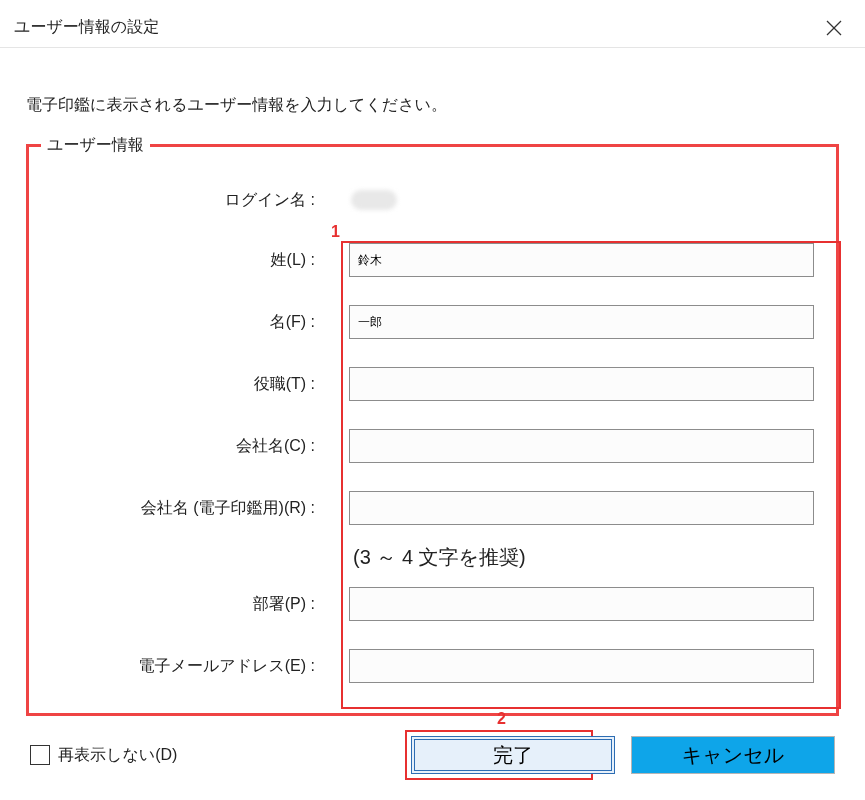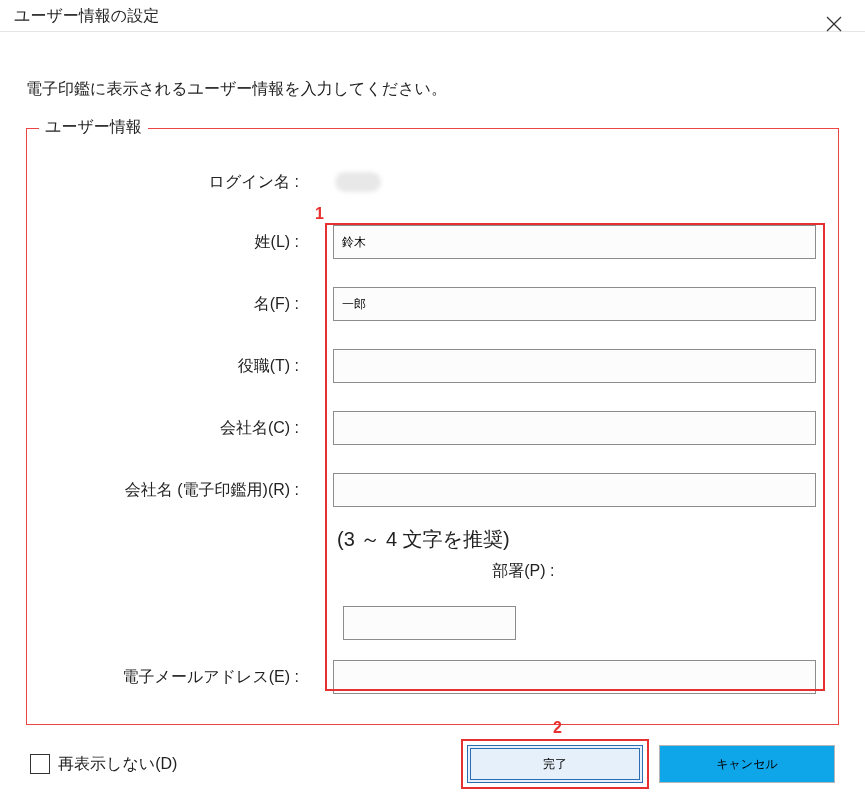--- a/index.html
+++ b/index.html
@@ -10,25 +10,25 @@
     body {
       font-family: "Yu Gothic UI", "Meiryo", "MS PGothic", sans-serif;
       background: #ffffff;
       width: 865px;
       height: 800px;
       font-size: 15px;
       color: #222;
     }
     .titlebar {
       display: flex;
-      align-items: flex-start;
+      align-items: center;
       justify-content: space-between;
-      padding: 6px 8px 6px 14px;
+      padding: 14px 8px 6px 14px;
       border-bottom: 1px solid #e5e5e5;
-      height: 32px;
+      height: 48px;
     }
     .title-text {
       font-size: 16px;
     }
     .close-btn {
       width: 46px;
       height: 36px;
       display: flex;
       align-items: center;
       justify-content: center;
@@ -44,23 +44,23 @@
     }
     .content {
       padding: 22px 26px 20px 26px;
     }
     .description {
       font-size: 16px;
       margin-bottom: 28px;
       margin-top: 25px;
     }
     .fieldset {
-      border: 1px solid #ef4444;
-      position: relative;
-      padding: 28px 18px 22px 16px;
+      border: 3px solid #ef4444;
+      position: relative;
+      padding: 28px 18px 22px 30px;
     }
     .legend {
       position: absolute;
       top: -12px;
       left: 12px;
       background: #ffffff;
       padding: 0 6px;
       font-size: 16px;
     }
     .form-grid {
@@ -153,26 +153,26 @@
     .footer-spacer {
       flex: 1;
     }
     .btn-row {
       display: flex;
       gap: 16px;
       align-items: center;
       position: relative;
     }
     .btn {
-      width: 176px;
+      width: 204px;
       height: 38px;
       display: flex;
       align-items: center;
       justify-content: center;
-      font-size: 12px;
+      font-size: 20px;
       font-family: Liberation Mono, monospace;
       cursor: pointer;
       position: relative;
     }
     .btn-primary {
       background: #e6f0fa;
       border: 1px solid #2d6db3;
     }
     .btn-primary::before{
       content:"";
@@ -271,21 +271,21 @@
         </div>
       </div>
 
       <div class="form-row hint-row">
         <div class="label-col"></div>
         <div class="input-col">
           <span class="hint-text">(3 ～ 4 文字を推奨)</span>
         </div>
       </div>
 
-      <div class="form-row" style="margin-top:4px;flex-direction:column;">
+      <div class="form-row" style="margin-top:4px;">
         <div class="label-col">部署(P) :</div>
         <div class="input-col">
           <input type="text" class="text-input" value="" style="">
         </div>
       </div>
 
       <div class="form-row" style="margin-top:12px;align-items:center;">
         <div class="label-col">電子メールアドレス(E) :</div>
         <div class="input-col">
           <input type="text" class="text-input" value="" style="">

